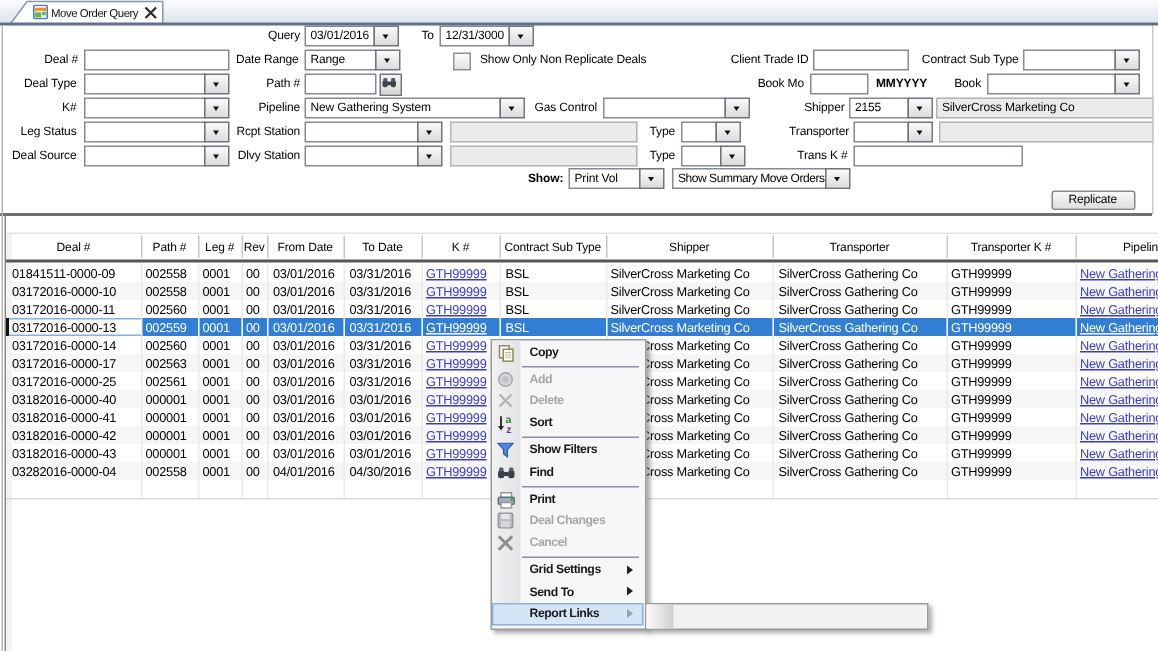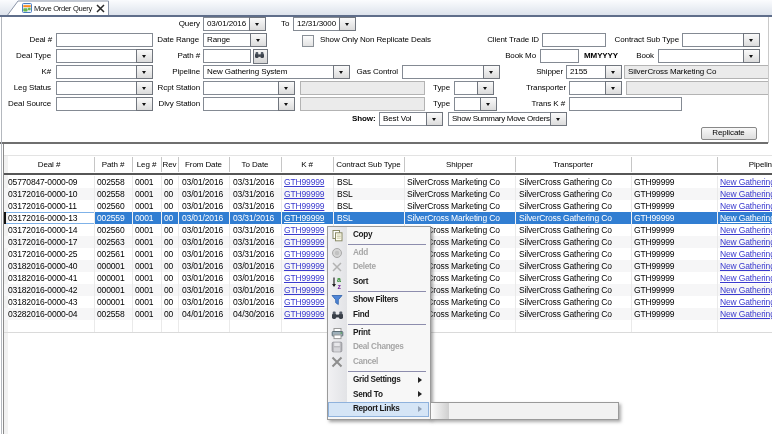--- a/index.html
+++ b/index.html
@@ -135,21 +135,21 @@
     </div>
 <div class="combo" style="left:203px;top:97px;width:92px;">
       <div class="cfld" style="width:71px;"></div>
       <div class="cbtn" style="right:0;"></div>
     </div>
 <div class="combo" style="left:454px;top:97px;width:43px;">
       <div class="cfld" style="width:22px;"></div>
       <div class="cbtn" style="right:0;"></div>
     </div>
 <div class="combo" style="left:379px;top:111.5px;width:64px;">
-      <div class="cfld" style="width:43px;">Best Vol</div>
+      <div class="cfld" style="width:43px;">Print Vol</div>
       <div class="cbtn" style="right:0;"></div>
     </div>
 <div class="combo" style="left:448px;top:111.5px;width:119px;">
       <div class="cfld" style="width:98px;"><span style="letter-spacing:-0.3px">Show Summary Move Orders</span></div>
       <div class="cbtn" style="right:0;"></div>
     </div>
 <div class="ab" style="left:252.5px;top:49px;width:13px;height:13px;background:linear-gradient(#f5f5f5,#d5d5d5);border:1px solid #70757d;">
 <svg width="11" height="11" viewBox="0 0 11 11" style="position:absolute;left:0px;top:0px;">
 <rect x="1" y="3.5" width="3.6" height="4.6" rx="1.4" fill="#3c434c"></rect>
 <rect x="6.4" y="3.5" width="3.6" height="4.6" rx="1.4" fill="#3c434c"></rect>
@@ -168,20 +168,21 @@
 <div class="hd" style="left:4px;top:157px;width:90px;height:16px;">Deal #</div>
 <div class="hd" style="left:94px;top:157px;width:38px;height:16px;">Path #</div>
 <div class="hd" style="left:132px;top:157px;width:29px;height:16px;">Leg #</div>
 <div class="hd" style="left:161px;top:157px;width:17px;height:16px;">Rev</div>
 <div class="hd" style="left:178px;top:157px;width:51px;height:16px;">From Date</div>
 <div class="hd" style="left:229px;top:157px;width:52px;height:16px;">To Date</div>
 <div class="hd" style="left:281px;top:157px;width:52px;height:16px;">K #</div>
 <div class="hd" style="left:333px;top:157px;width:71px;height:16px;">Contract Sub Type</div>
 <div class="hd" style="left:404px;top:157px;width:111px;height:16px;">Shipper</div>
 <div class="hd" style="left:515px;top:157px;width:116px;height:16px;">Transporter</div>
+<div class="hd" style="left:631px;top:157px;width:86px;height:16px;">Transporter K #</div>
 <div class="hd" style="left:717px;top:157px;width:91px;height:16px;">Pipeline</div>
 <div class="ab" style="left:94px;top:157px;width:1px;height:15px;background:#c6c6c6;"></div>
 <div class="ab" style="left:132px;top:157px;width:1px;height:15px;background:#c6c6c6;"></div>
 <div class="ab" style="left:161px;top:157px;width:1px;height:15px;background:#c6c6c6;"></div>
 <div class="ab" style="left:178px;top:157px;width:1px;height:15px;background:#c6c6c6;"></div>
 <div class="ab" style="left:229px;top:157px;width:1px;height:15px;background:#c6c6c6;"></div>
 <div class="ab" style="left:281px;top:157px;width:1px;height:15px;background:#c6c6c6;"></div>
 <div class="ab" style="left:333px;top:157px;width:1px;height:15px;background:#c6c6c6;"></div>
 <div class="ab" style="left:404px;top:157px;width:1px;height:15px;background:#c6c6c6;"></div>
 <div class="ab" style="left:515px;top:157px;width:1px;height:15px;background:#c6c6c6;"></div>
@@ -212,21 +213,21 @@
 <div class="ab" style="left:161px;top:212px;width:1px;height:12px;background:rgba(255,255,255,0.45);"></div>
 <div class="ab" style="left:178px;top:212px;width:1px;height:12px;background:rgba(255,255,255,0.45);"></div>
 <div class="ab" style="left:229px;top:212px;width:1px;height:12px;background:rgba(255,255,255,0.45);"></div>
 <div class="ab" style="left:281px;top:212px;width:1px;height:12px;background:rgba(255,255,255,0.45);"></div>
 <div class="ab" style="left:333px;top:212px;width:1px;height:12px;background:rgba(255,255,255,0.45);"></div>
 <div class="ab" style="left:404px;top:212px;width:1px;height:12px;background:rgba(255,255,255,0.45);"></div>
 <div class="ab" style="left:515px;top:212px;width:1px;height:12px;background:rgba(255,255,255,0.45);"></div>
 <div class="ab" style="left:631px;top:212px;width:1px;height:12px;background:rgba(255,255,255,0.45);"></div>
 <div class="ab" style="left:717px;top:212px;width:1px;height:12px;background:rgba(255,255,255,0.45);"></div>
 <div class="ab" style="left:4px;top:332px;width:768px;height:1px;background:#dadada;"></div>
-<div class="cell" style="left:8px;top:176px;">05770847-0000-09</div>
+<div class="cell" style="left:8px;top:176px;">01841511-0000-09</div>
 <div class="cell" style="left:97px;top:176px;">002558</div>
 <div class="cell" style="left:135px;top:176px;">0001</div>
 <div class="cell" style="left:164px;top:176px;">00</div>
 <div class="cell" style="left:182px;top:176px;">03/01/2016</div>
 <div class="cell" style="left:233px;top:176px;">03/31/2016</div>
 <div class="cell lnk" style="left:284px;top:176px;">GTH99999</div>
 <div class="cell" style="left:337px;top:176px;">BSL</div>
 <div class="cell" style="left:407px;top:176px;">SilverCross Marketing Co</div>
 <div class="cell" style="left:519px;top:176px;">SilverCross Gathering Co</div>
 <div class="cell" style="left:634px;top:176px;">GTH99999</div>

